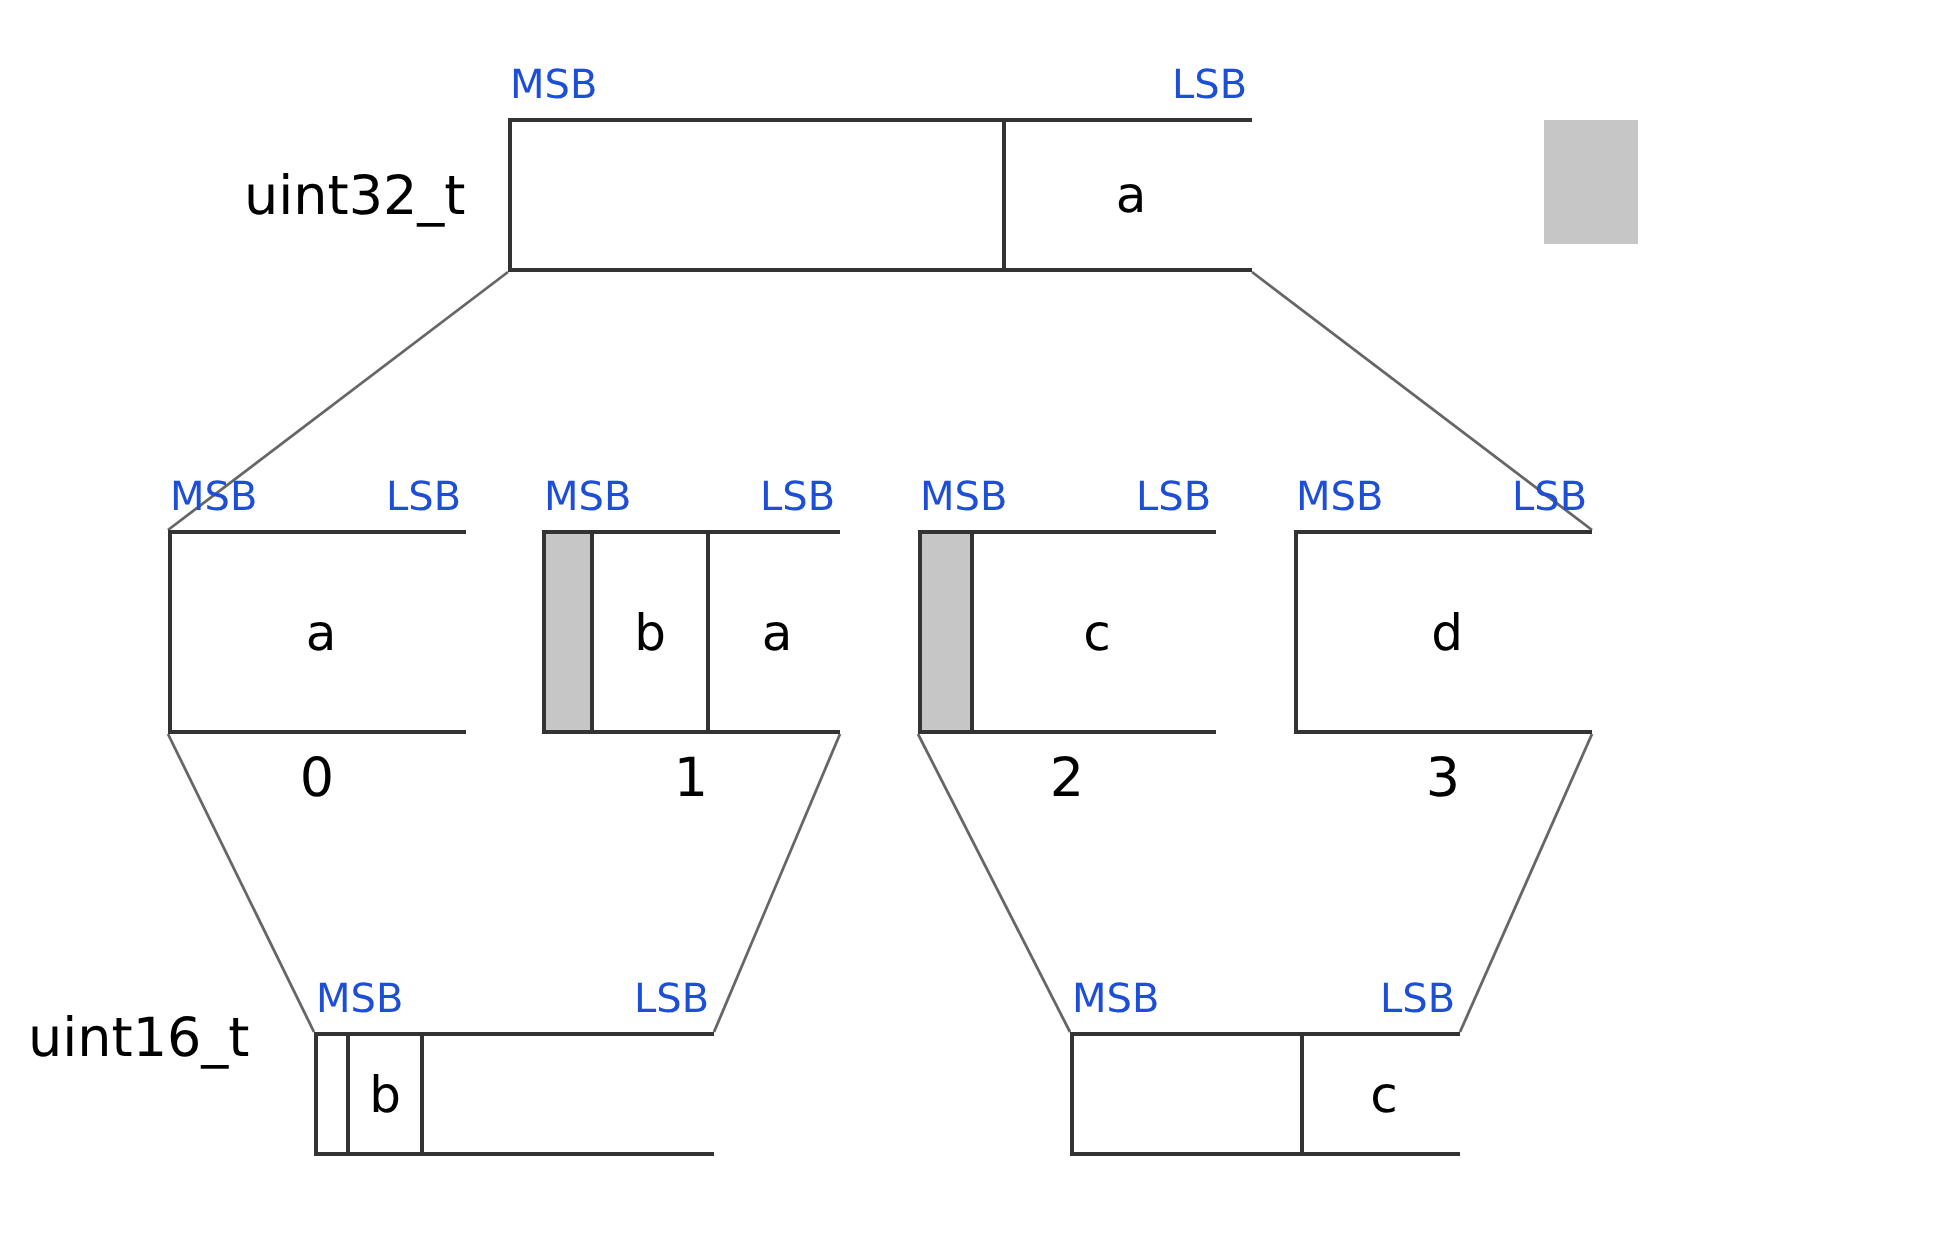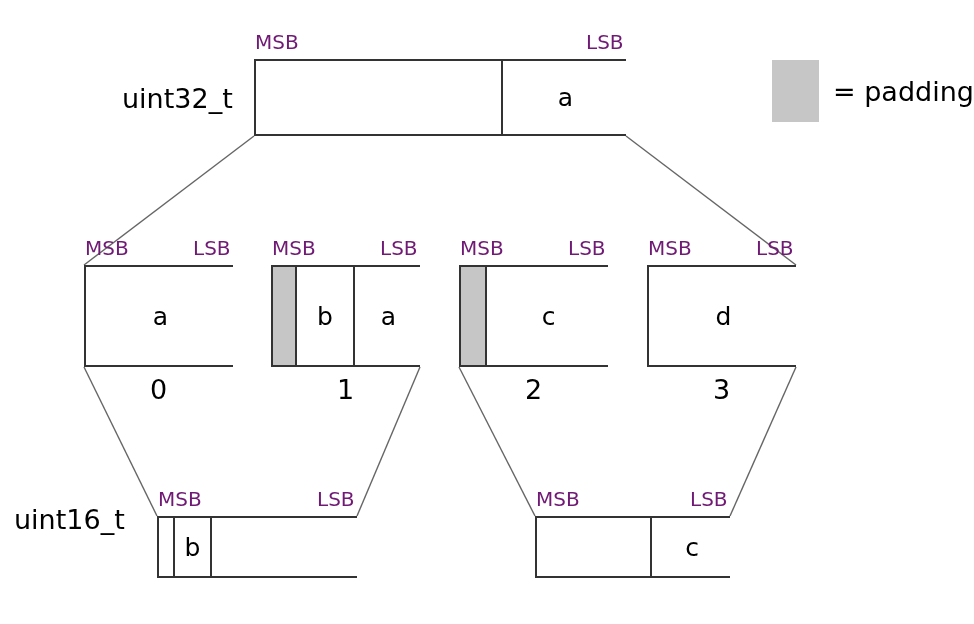--- a/index.html
+++ b/index.html
@@ -53,21 +53,21 @@
   }
   .seg:last-child { border-right: none; }
   .seg.pad { background: #c6c6c6; }
 
   
   .endlabel {
     position: absolute;
     font-size: 20px;
     line-height: 1;
     white-space: nowrap;
-    color: #701a75;
+    color: #1d4ed8;
     text-align: center;
   }
 
   
   .typelabel {
     position: absolute;
     font-size: 27px;
     line-height: 1;
     white-space: nowrap;
   }
@@ -161,15 +161,14 @@
       <div class="bytenum" style="left: 647px; top: 376px; width: 149px;">3</div>
       <div class="endlabel" style="left: 158px; top: 489px;">MSB</div>
       <div class="endlabel" style="left: 317px; top: 489px;">LSB</div>
       <div class="endlabel" style="left: 536px; top: 489px;">MSB</div>
       <div class="endlabel" style="left: 690px; top: 489px;">LSB</div>
       <div class="typelabel" style="left: 122px; top: 85px;">uint32_t</div>
       <div class="typelabel" style="left: 14px; top: 506px;">uint16_t</div>
     </div>
 
   <div id="legend-swatch"></div>
-  <div id="legend-text">= padding</div>
 
 </div>
 
 </body></html>

